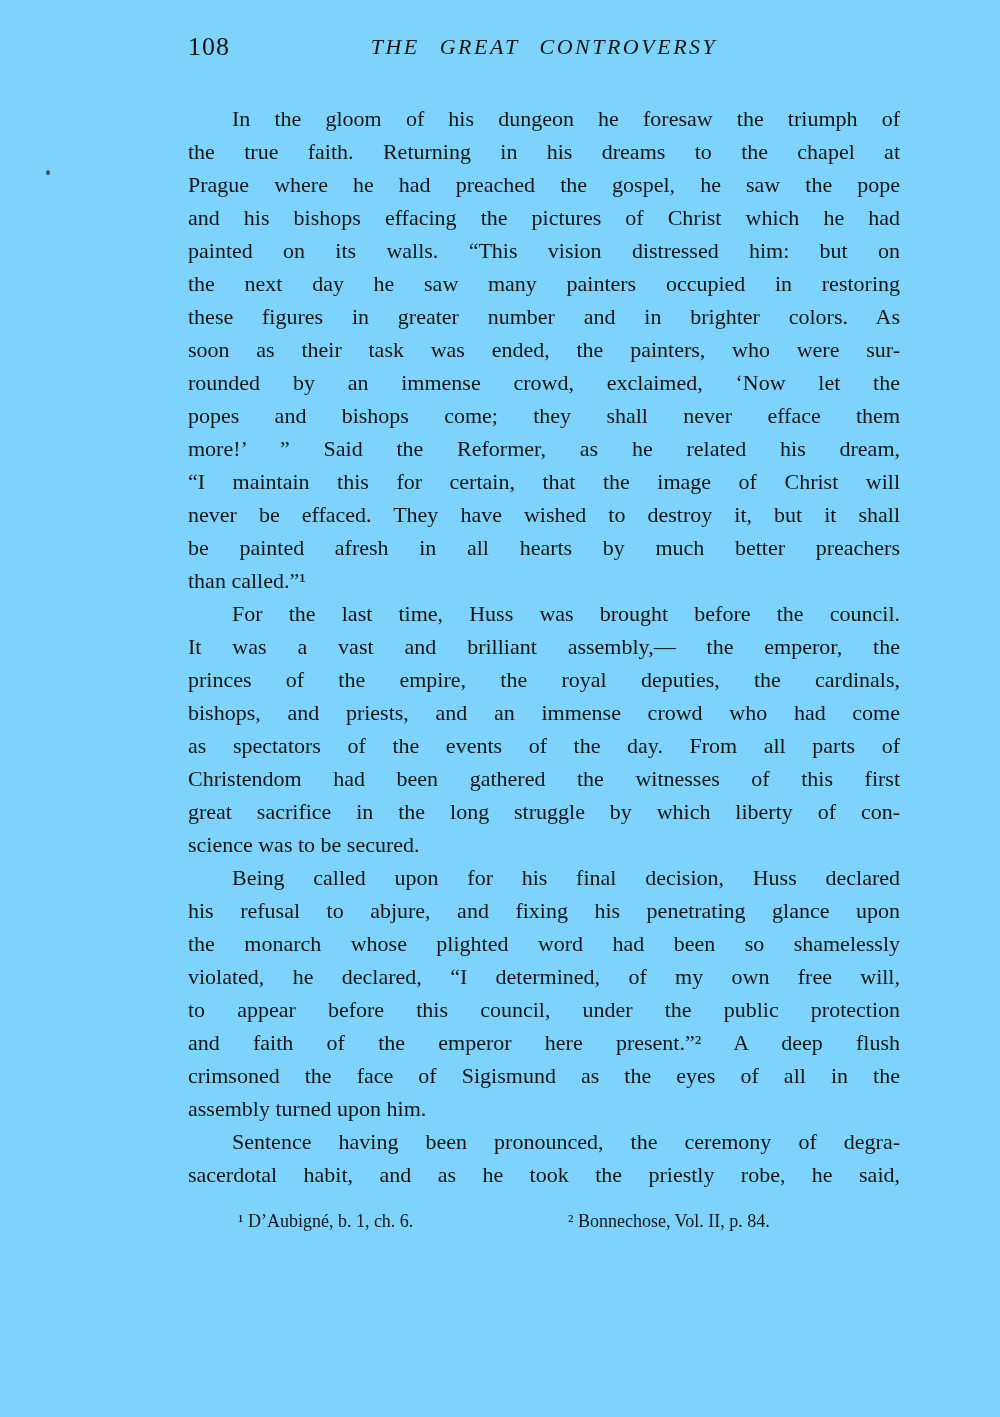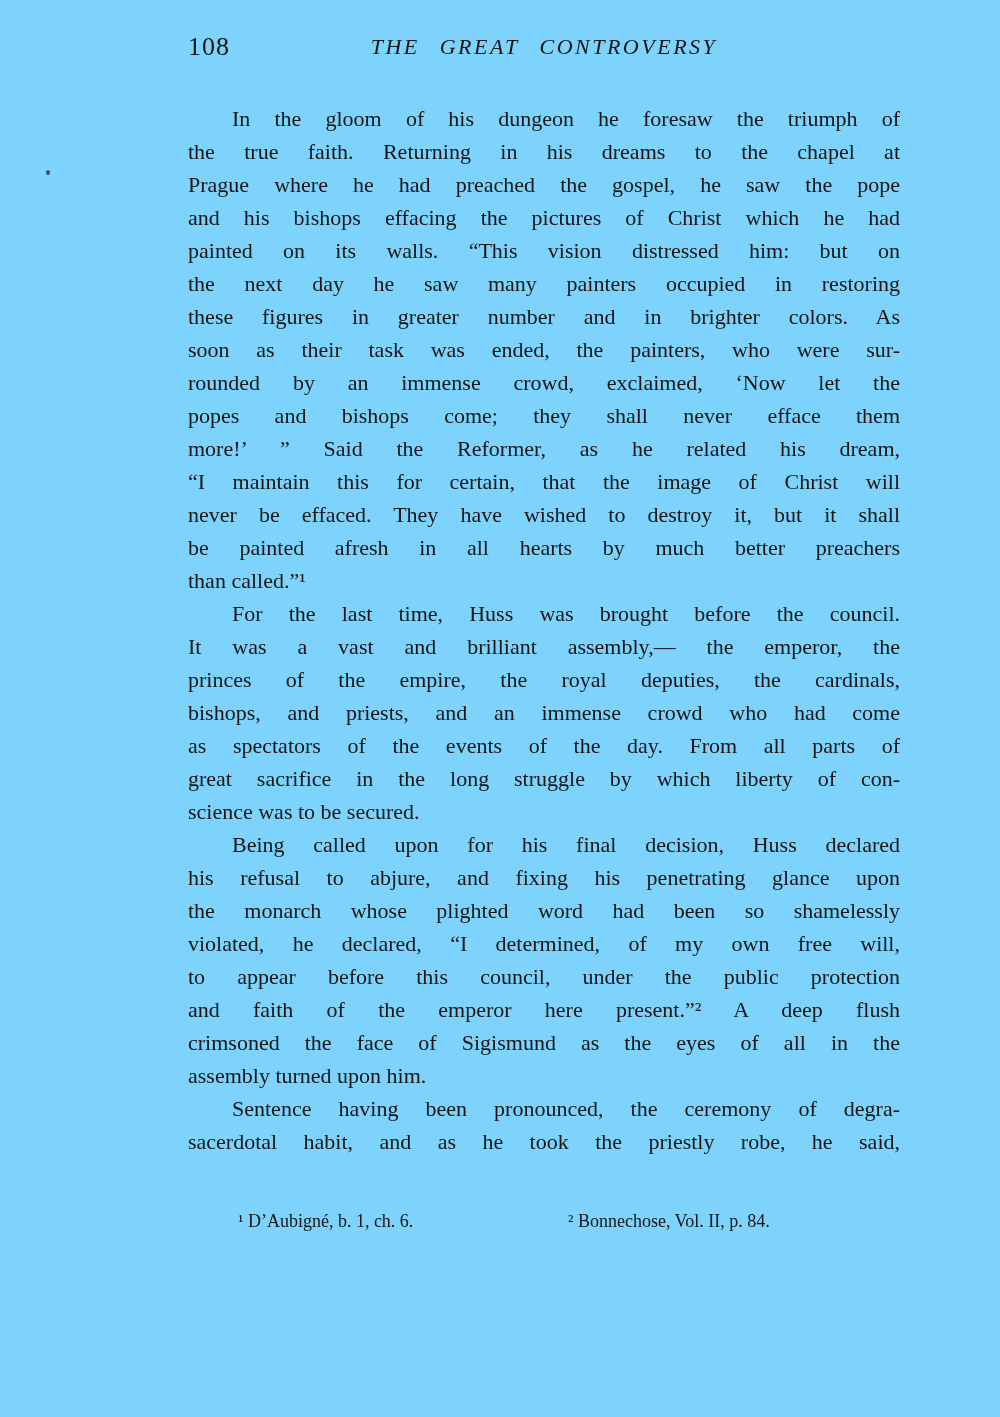--- a/index.html
+++ b/index.html
@@ -108,20 +108,21 @@
         <div class="line">never be effaced.  They have wished to destroy it, but it shall</div>
         <div class="line">be painted afresh in all hearts by much better preachers</div>
         <div class="line no-just">than called.”¹</div>
       </div>
       <div class="paragraph">
         <div class="line indent">For the last time, Huss was brought before the council.</div>
         <div class="line">It was a vast and brilliant assembly,— the emperor, the</div>
         <div class="line">princes of the empire, the royal deputies, the cardinals,</div>
         <div class="line">bishops, and priests, and an immense crowd who had come</div>
         <div class="line">as spectators of the events of the day.  From all parts of</div>
+        <div class="line">Christendom had been gathered the witnesses of this first</div>
         <div class="line">great sacrifice in the long struggle by which liberty of con-</div>
         <div class="line no-just">science was to be secured.</div>
       </div>
       <div class="paragraph">
         <div class="line indent">Being called upon for his final decision, Huss declared</div>
         <div class="line">his refusal to abjure, and fixing his penetrating glance upon</div>
         <div class="line">the monarch whose plighted word had been so shamelessly</div>
         <div class="line">violated, he declared, “I determined, of my own free will,</div>
         <div class="line">to appear before this council, under the public protection</div>
         <div class="line">and faith of the emperor here present.”²   A deep flush</div>

